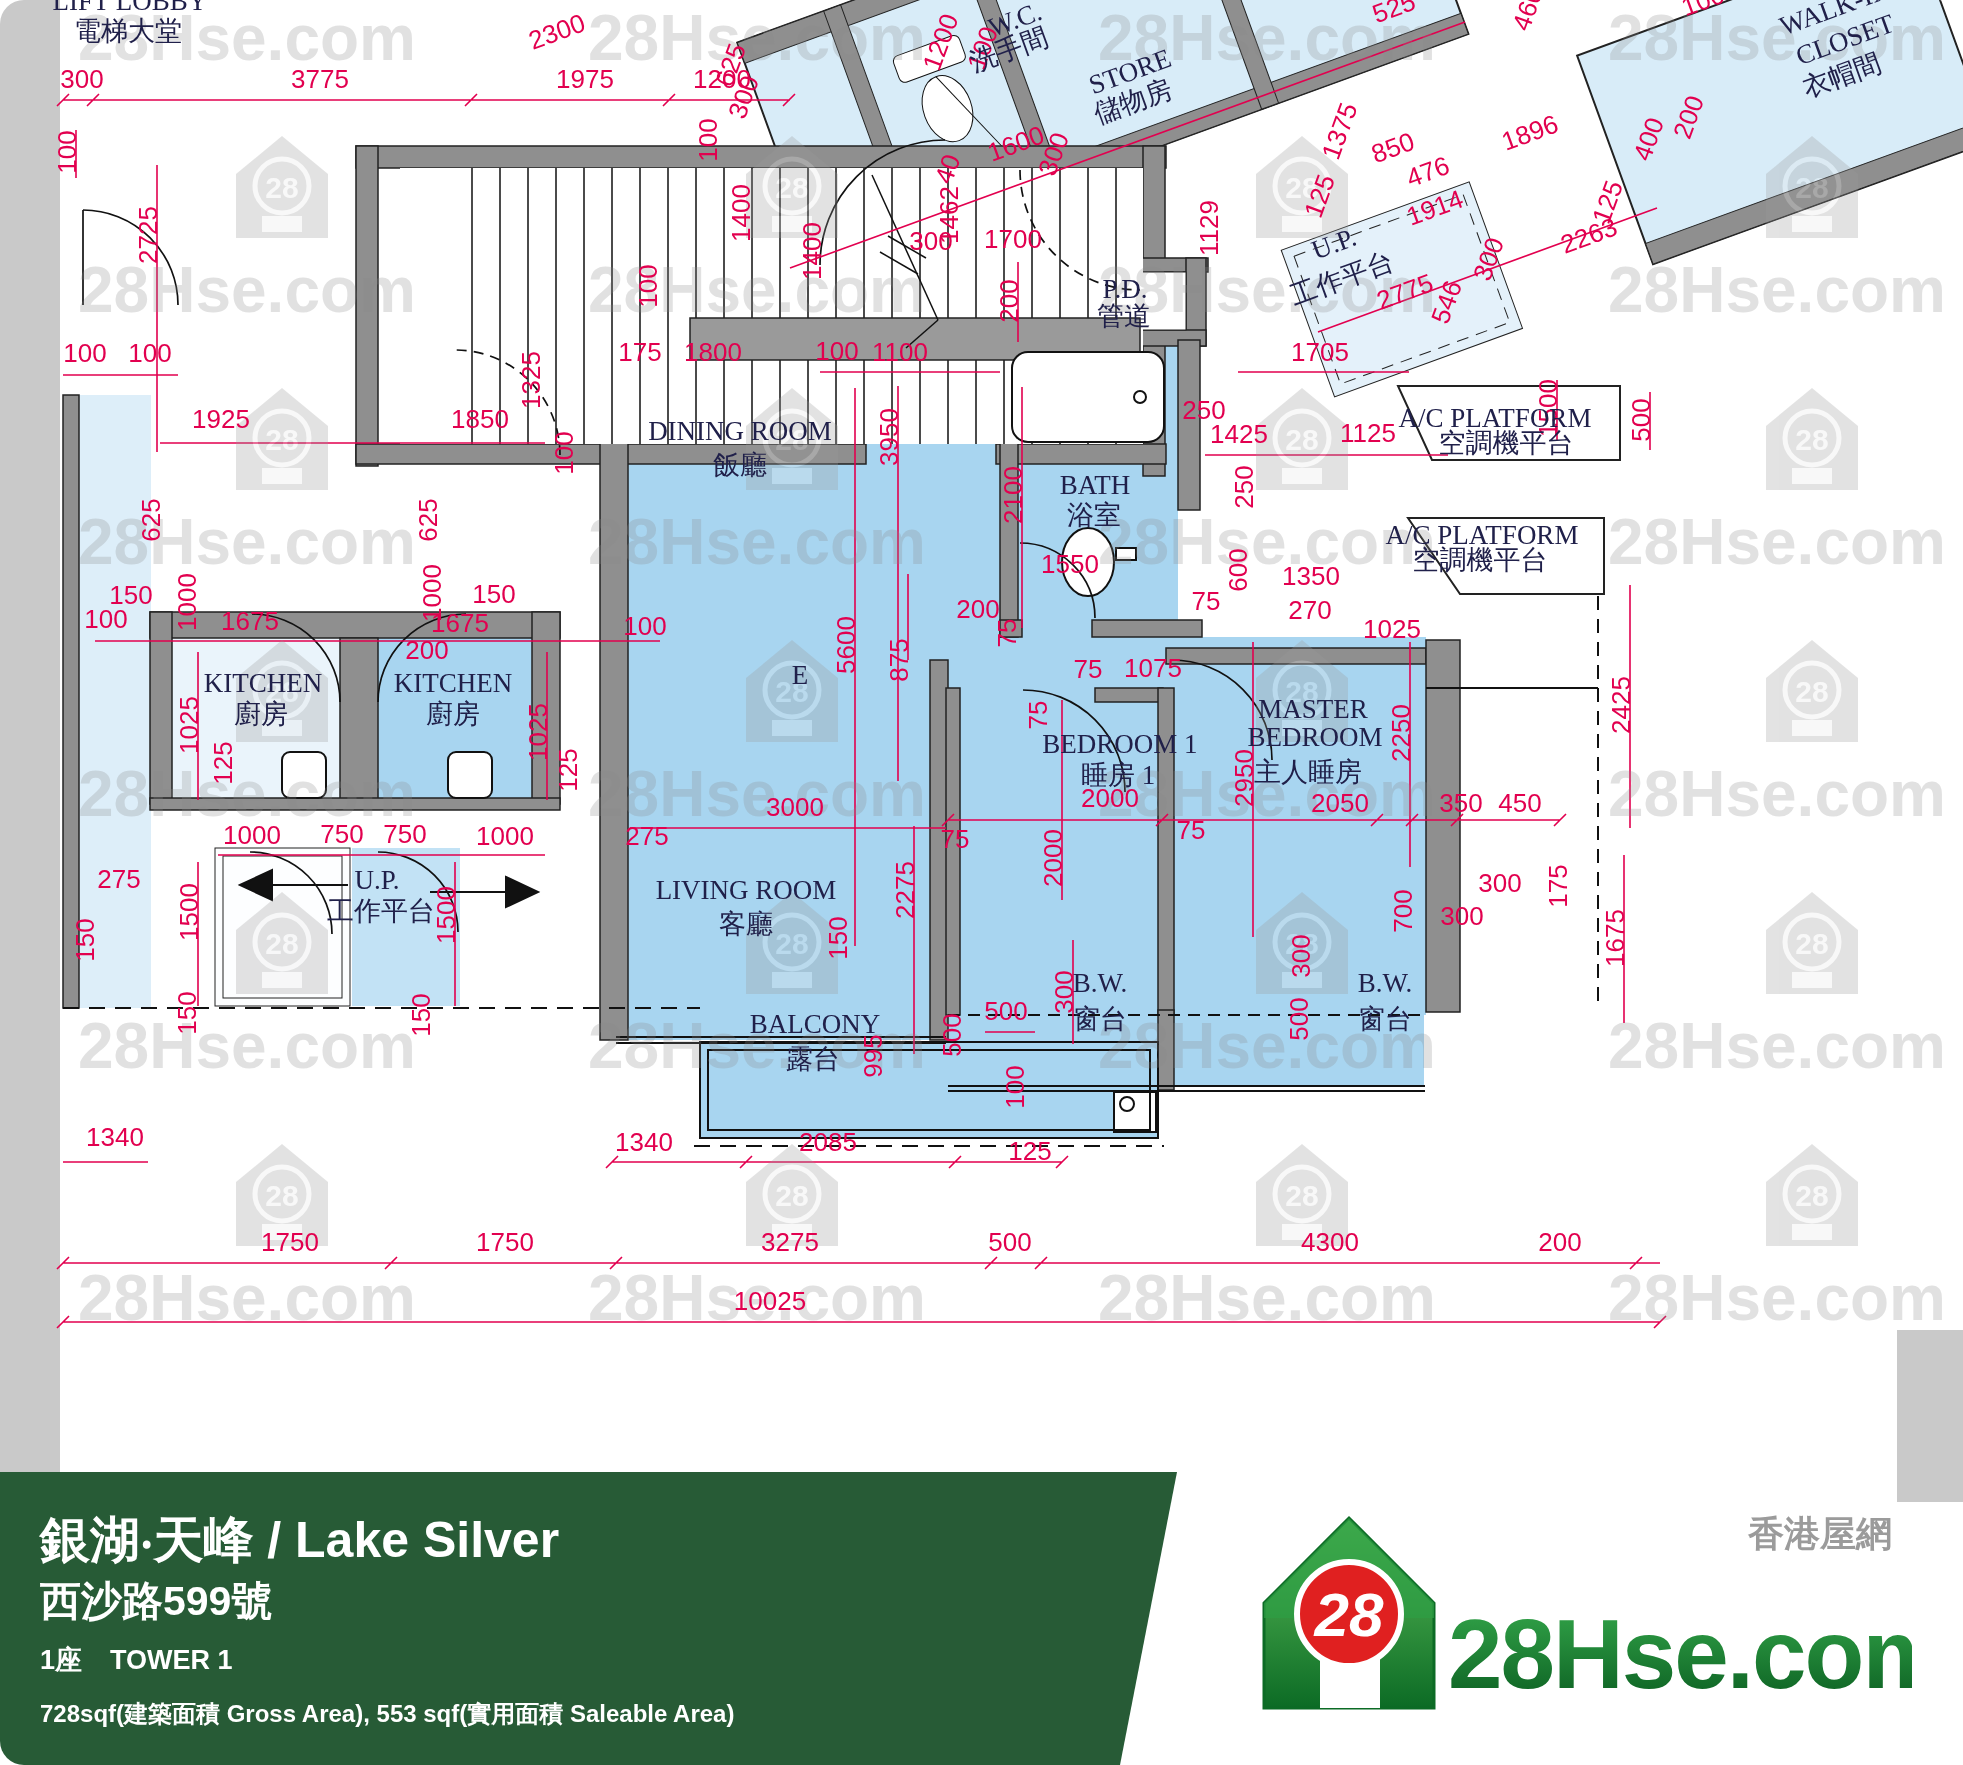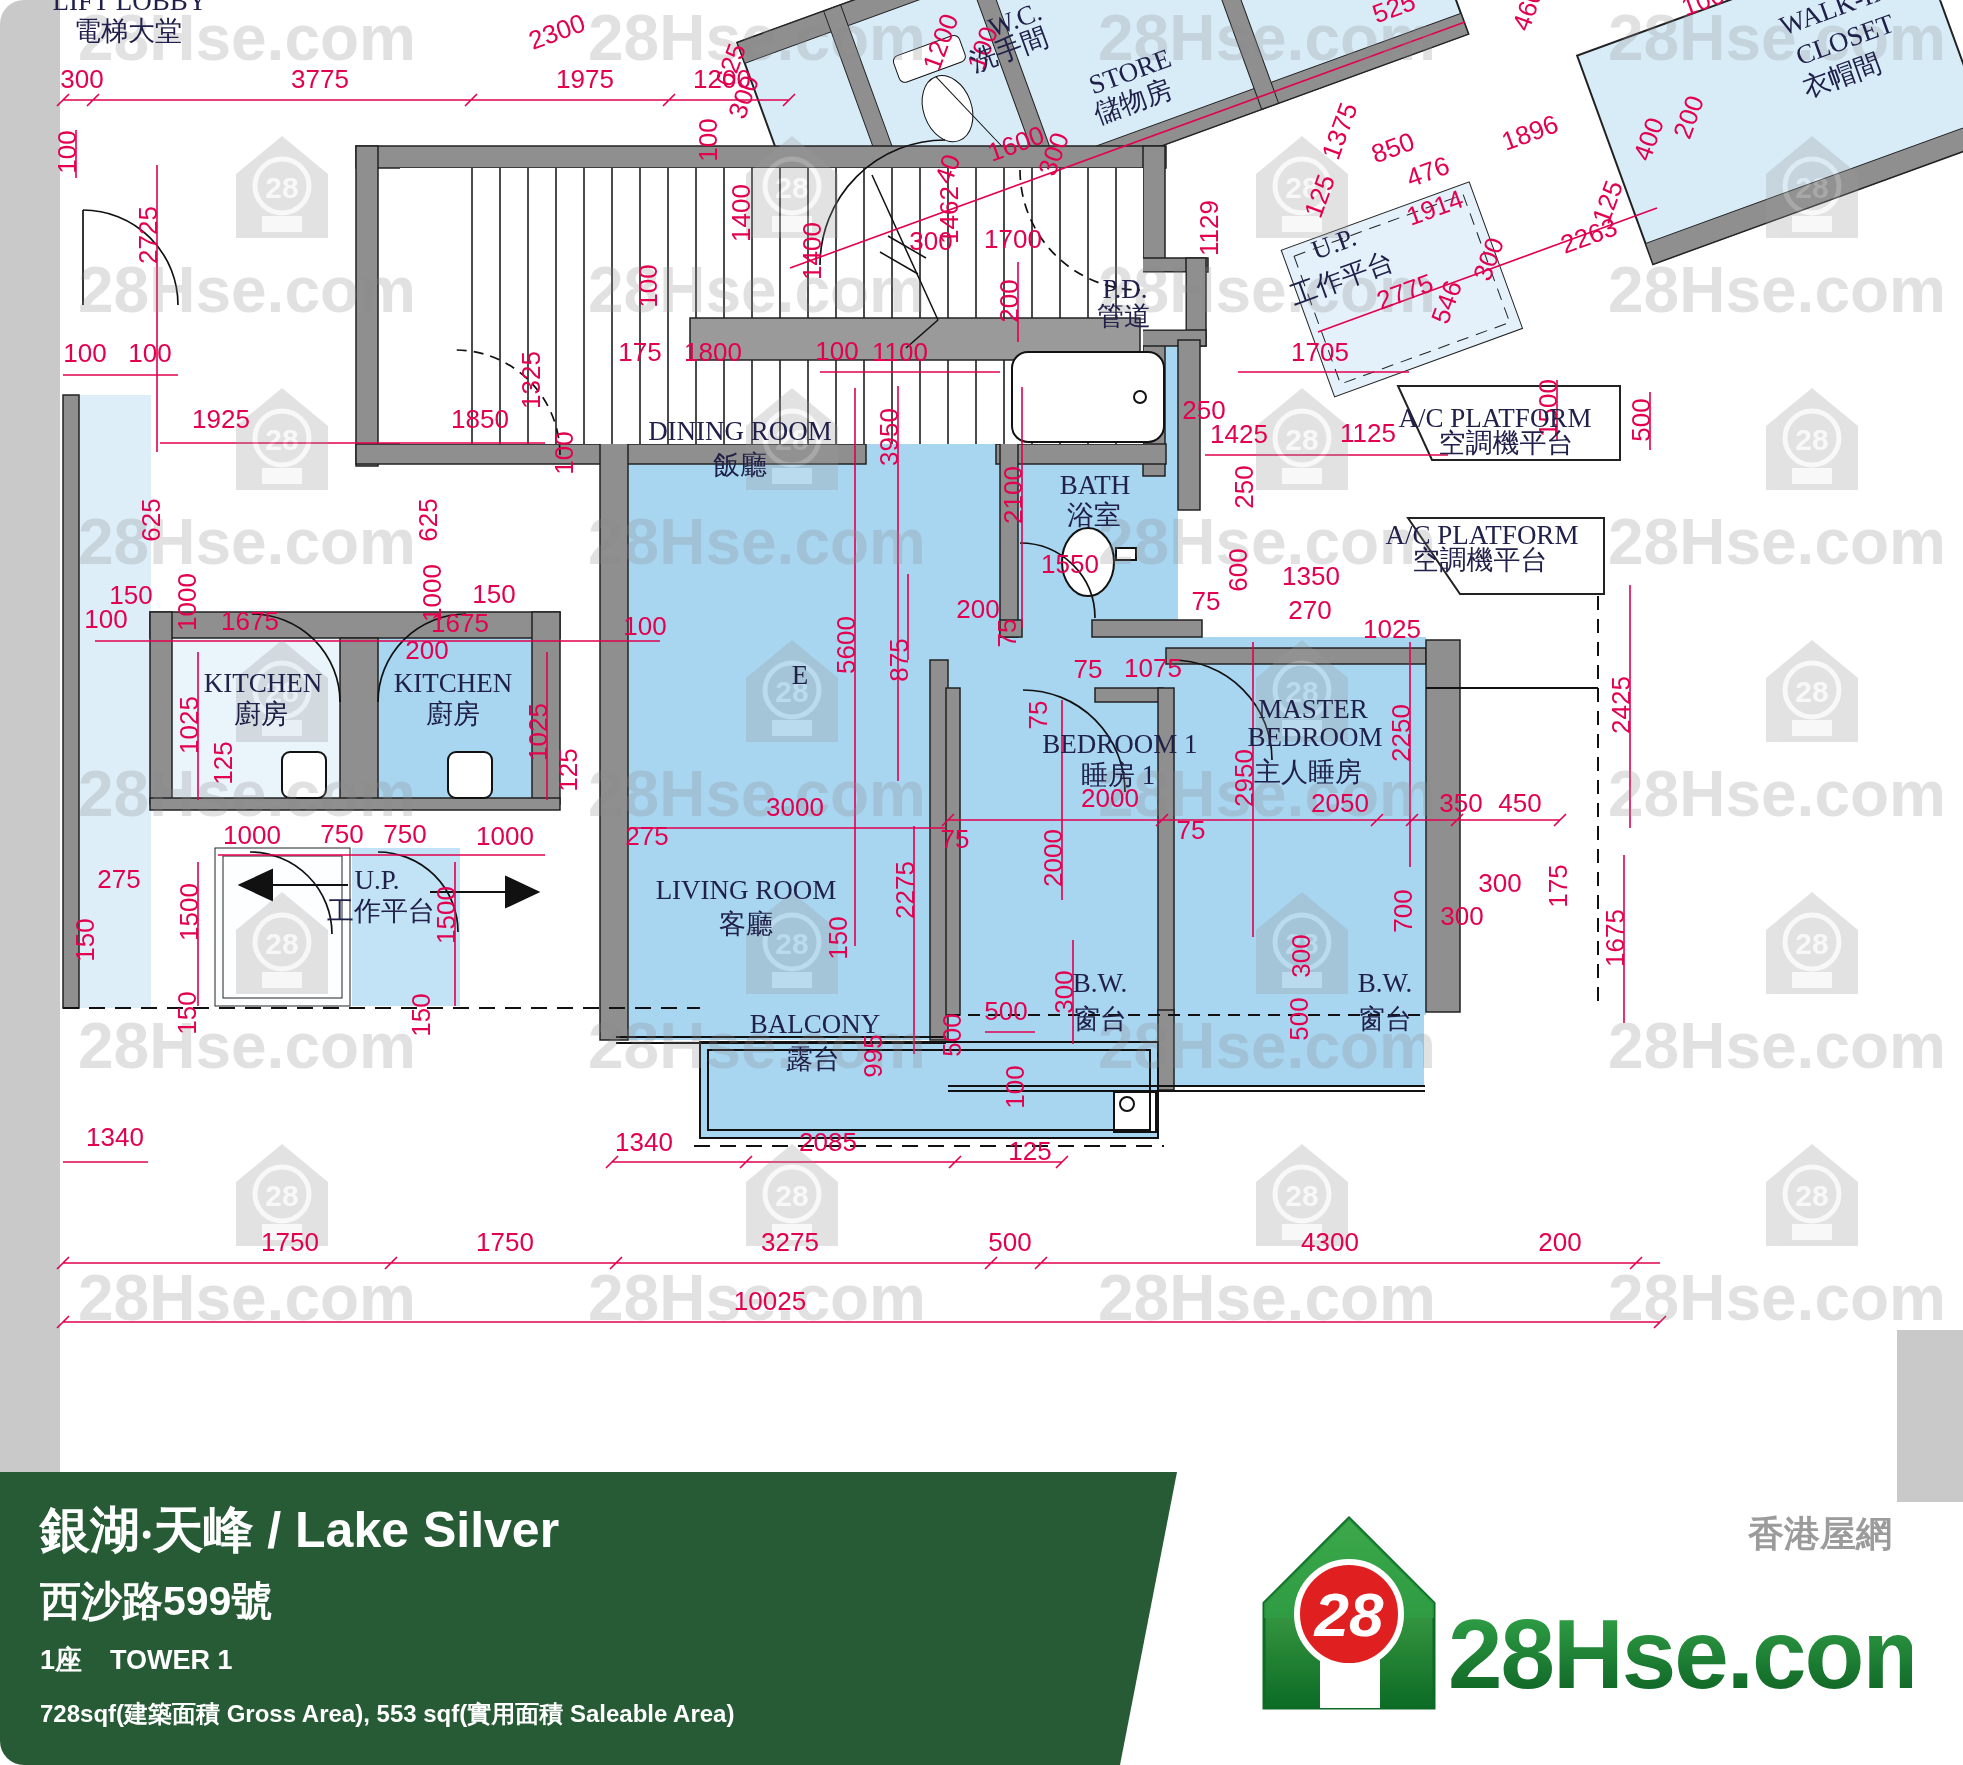--- a/index.html
+++ b/index.html
@@ -6,21 +6,21 @@
   .stage{position:relative;width:1963px;height:1765px;overflow:hidden;background:#fff;
          font-family:"Liberation Sans",sans-serif;border-radius:24px;}
   svg text{user-select:none;}
   .dim{fill:#e2004f;font-family:"Liberation Sans",sans-serif;font-size:26px;text-anchor:middle;}
   .room{fill:#20204a;font-family:"Liberation Serif",serif;font-size:27px;text-anchor:middle;}
   .wm-text{fill:#8a8a8a;opacity:.25;font-weight:bold;font-size:64px;text-anchor:middle;
            font-family:"Liberation Sans",sans-serif;}
   .banner{position:absolute;left:0;top:1472px;width:1963px;height:293px;background:#275b36;
           clip-path:polygon(0 0,1177px 0,1120px 293px,0 293px);color:#fff;}
   .banner div{position:absolute;left:40px;white-space:nowrap;}
-  .bt1{top:22px;font-size:50px;font-weight:bold;}
+  .bt1{top:32px;font-size:50px;font-weight:bold;}
   .bt2{top:102px;font-size:41px;font-weight:bold;}
   .bt3{top:170px;font-size:27px;font-weight:bold;}
   .bt3 .gap{margin-left:28px;}
   .bt4{top:226px;font-size:24px;font-weight:bold;}
   .logo-svg{position:absolute;left:1252px;top:1498px;}
 </style>
 </head>
 <body>
 
 <div class="stage">

